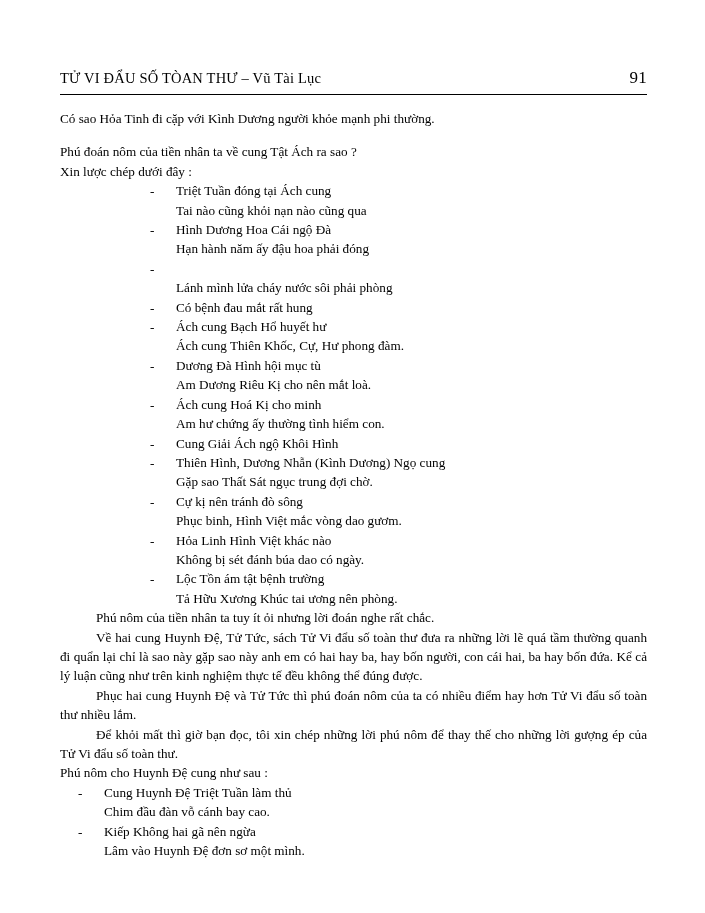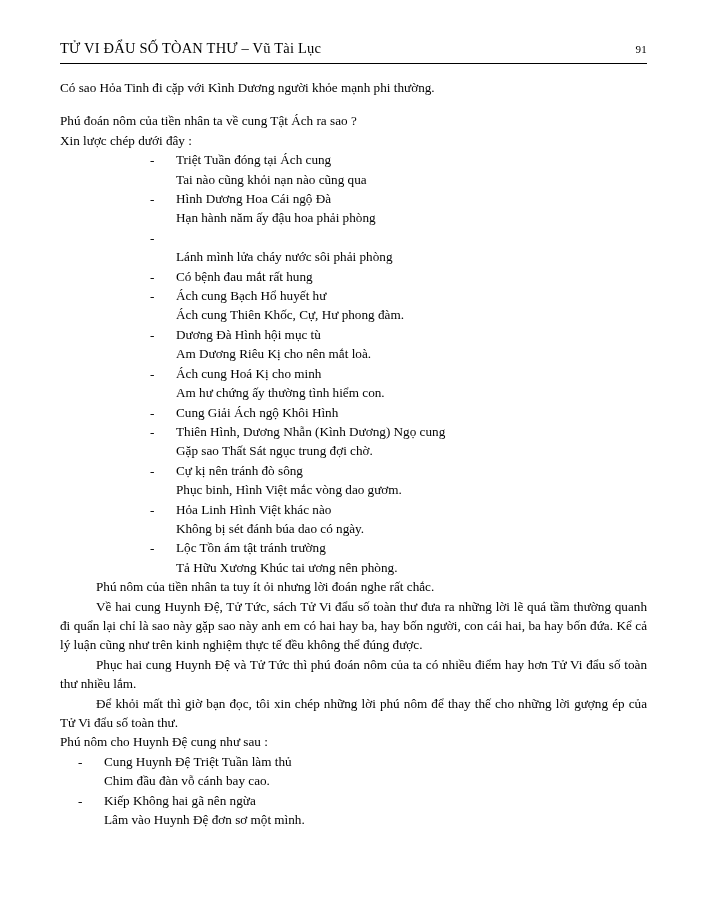--- a/index.html
+++ b/index.html
@@ -26,21 +26,22 @@
     display: flex;
     align-items: baseline;
     justify-content: space-between;
     font-size: 14.5px;
     letter-spacing: 0.2px;
   }
   .header-title {
     white-space: nowrap;
   }
   .header-page {
-    font-size: 11px;
+    font-size: 17px;
+    margin-top: 28px;
   }
   .header-rule {
     border-bottom: 1px solid #000;
     margin-top: 6px;
     margin-bottom: 14px;
   }
   .body-text {
     font-size: 13.2px;
     line-height: 1.47;
     text-align: left;
@@ -112,21 +113,21 @@
           <span>Triệt Tuần đóng tại Ách cung</span>
         </div>
         <div class="bullet-line2">Tai nào cũng khỏi nạn nào cũng qua</div>
       </div>
 
       <div class="bullet-item">
         <div class="bullet-line1">
           <span class="dash">-</span>
           <span>Hình Dương Hoa Cái ngộ Đà</span>
         </div>
-        <div class="bullet-line2">Hạn hành năm ấy đậu hoa phải phòng</div>
+        <div class="bullet-line2">Hạn hành năm ấy đậu hoa phải đóng</div>
       </div>
 
       <div class="bullet-item">
         <div class="bullet-line1">
           <span class="dash">-</span>
         </div>
         <div class="bullet-line2">Lánh mình lửa cháy nước sôi phải phòng</div>
       </div>
 
       <div class="bullet-item">
@@ -187,21 +188,21 @@
         <div class="bullet-line1">
           <span class="dash">-</span>
           <span>Hỏa Linh Hình Việt khác nào</span>
         </div>
         <div class="bullet-line2">Không bị sét đánh búa dao có ngày.</div>
       </div>
 
       <div class="bullet-item">
         <div class="bullet-line1">
           <span class="dash">-</span>
-          <span>Lộc Tồn ám tật tránh trường</span>
+          <span>Lộc Tồn ám tật bệnh trường</span>
         </div>
         <div class="bullet-line2">Tả Hữu Xương Khúc tai ương nên phòng.</div>
       </div>
 
     </div>
 
     <p class="para indent-first">Phú nôm của tiền nhân ta tuy ít ỏi nhưng lời đoán nghe rất chắc.</p>
 
     <p class="para indent-first justify"><span>Về hai cung </span><span class="it">Huynh Đệ, Tử Tức</span><span>, sách Tử Vi đẩu số toàn thư đưa ra những lời lẽ quá tầm thường quanh đi quẩn lại chỉ là sao này gặp sao này anh em có hai hay ba, hay bốn người, con cái hai, ba hay bốn đứa. Kể cả lý luận cũng như trên kinh nghiệm thực tế đều không thể đúng được.</span></p>
 

